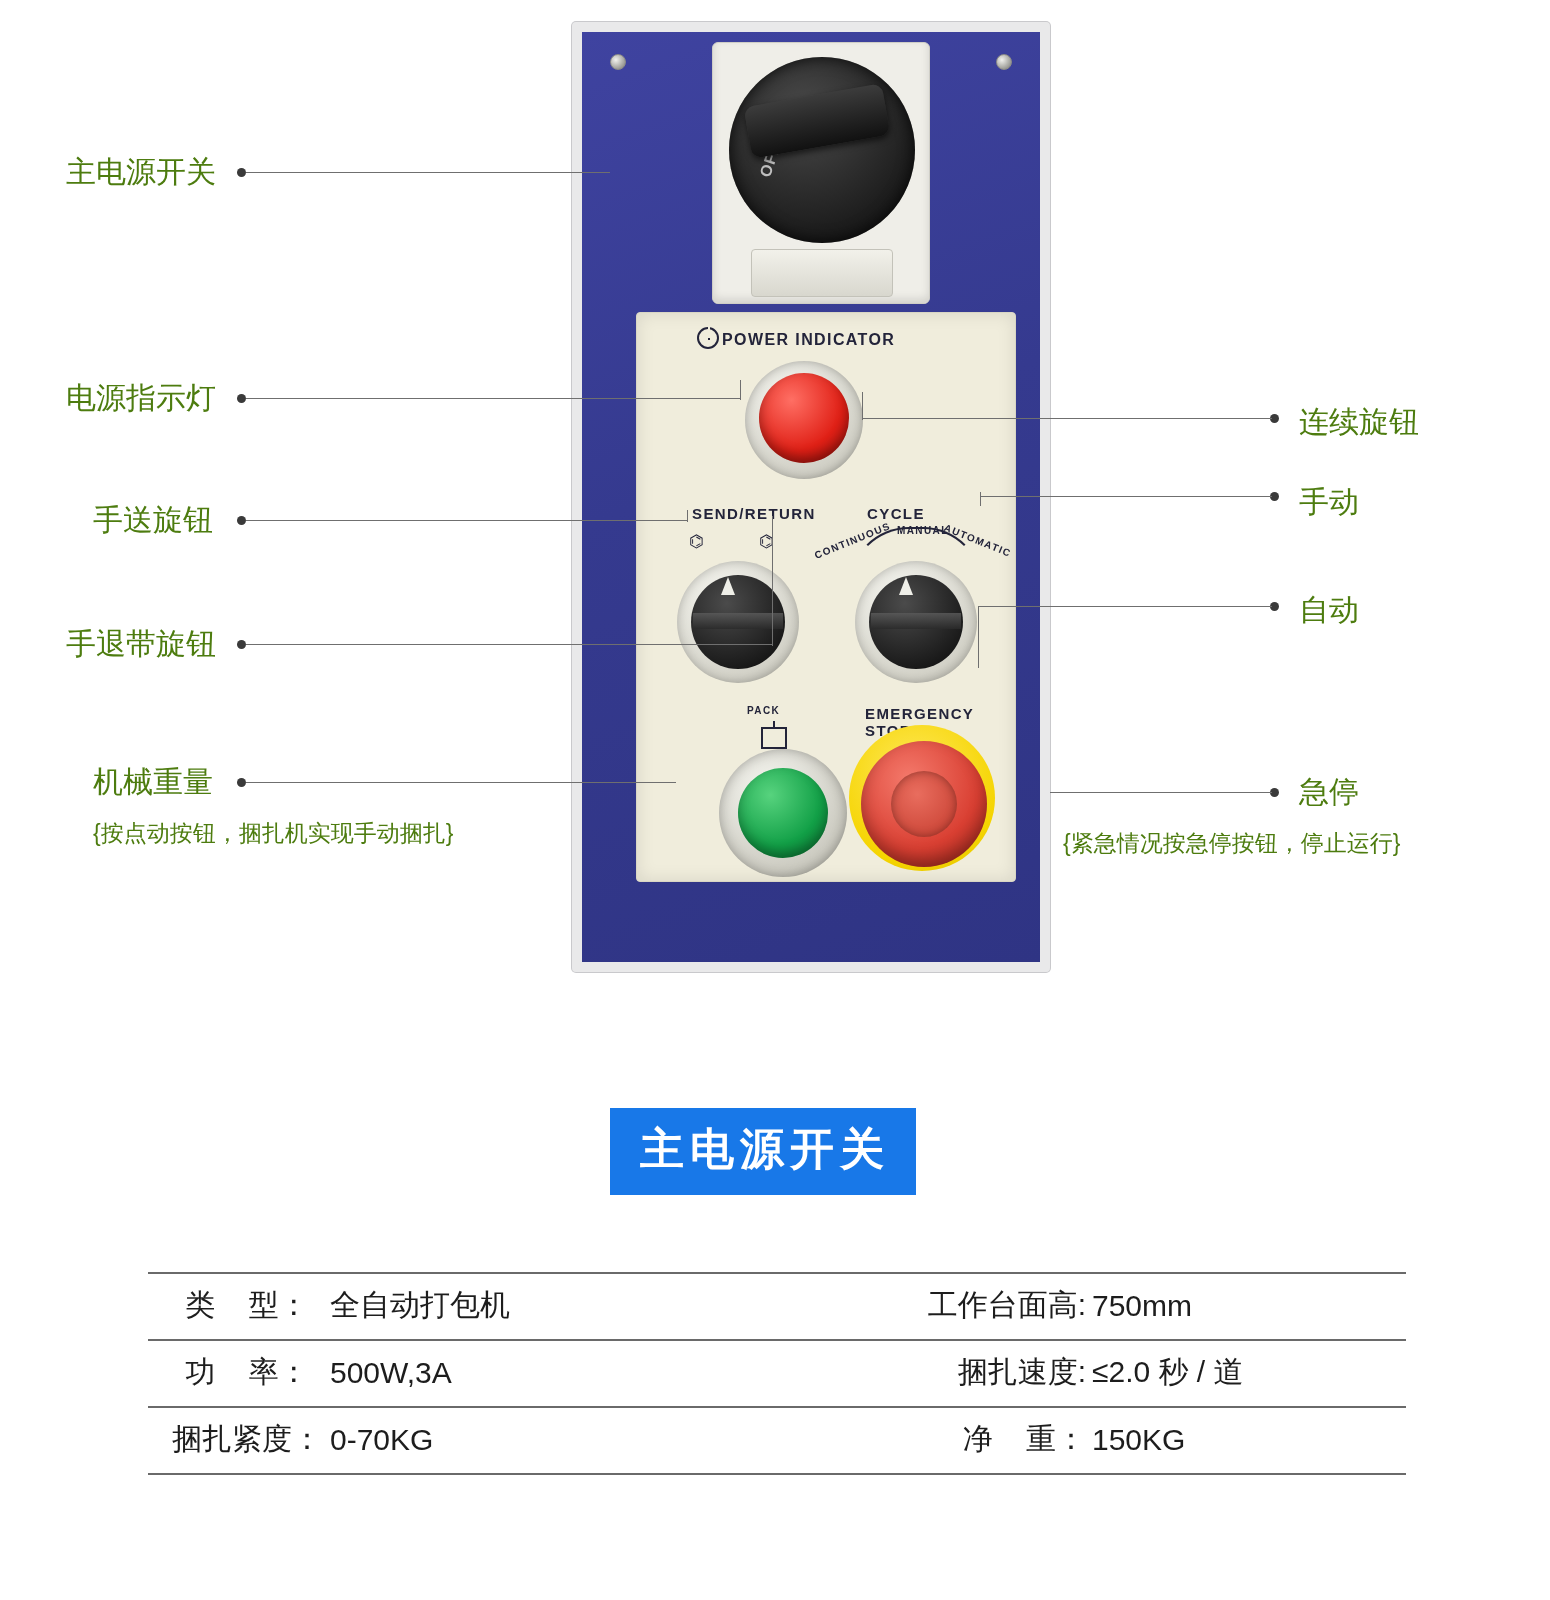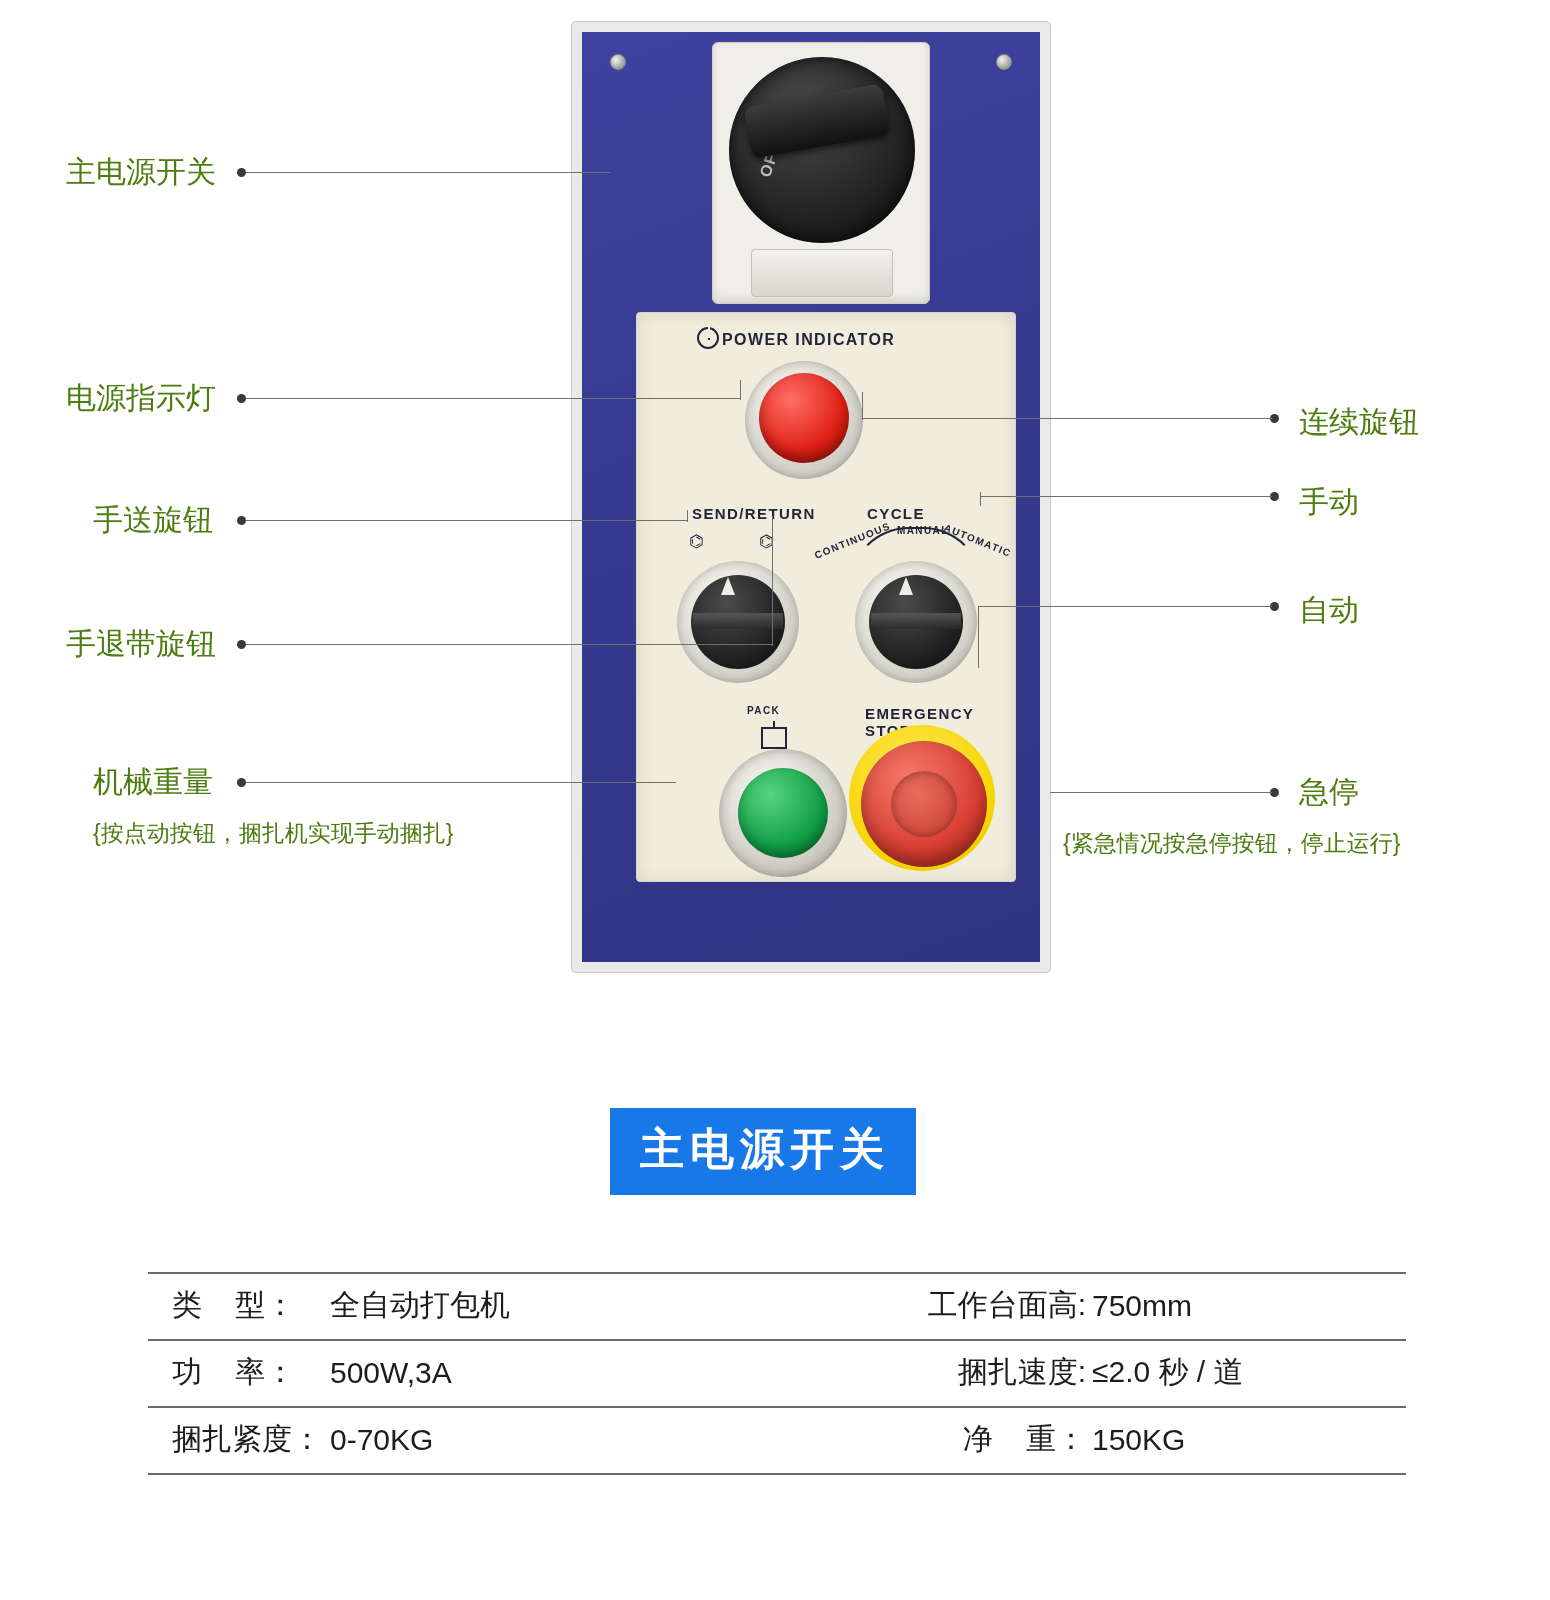--- a/index.html
+++ b/index.html
@@ -255,21 +255,21 @@
     border-collapse: collapse;
     font-size: 30px;
     color: #1d1d1d;
   }
   .spec-table td {
     border-top: 2px solid #6a6a6a;
     padding: 11px 4px 13px 4px;
     vertical-align: middle;
   }
   .spec-table tr:last-child td { border-bottom: 2px solid #6a6a6a; }
-  .c-key { width: 160px; padding-left: 24px !important; white-space: pre; }
+  .c-key { width: 160px; padding-left: 24px !important; white-space: pre; text-align: center; }
   .c-val { width: 470px; }
   .c-key2 { width: 290px; text-align: right; padding-right: 0 !important; white-space: pre; }
   .c-val2 { padding-left: 6px !important; }
 </style>
 </head>
 <body>
 
 <div class="page">
 
   <div class="panel-photo">

